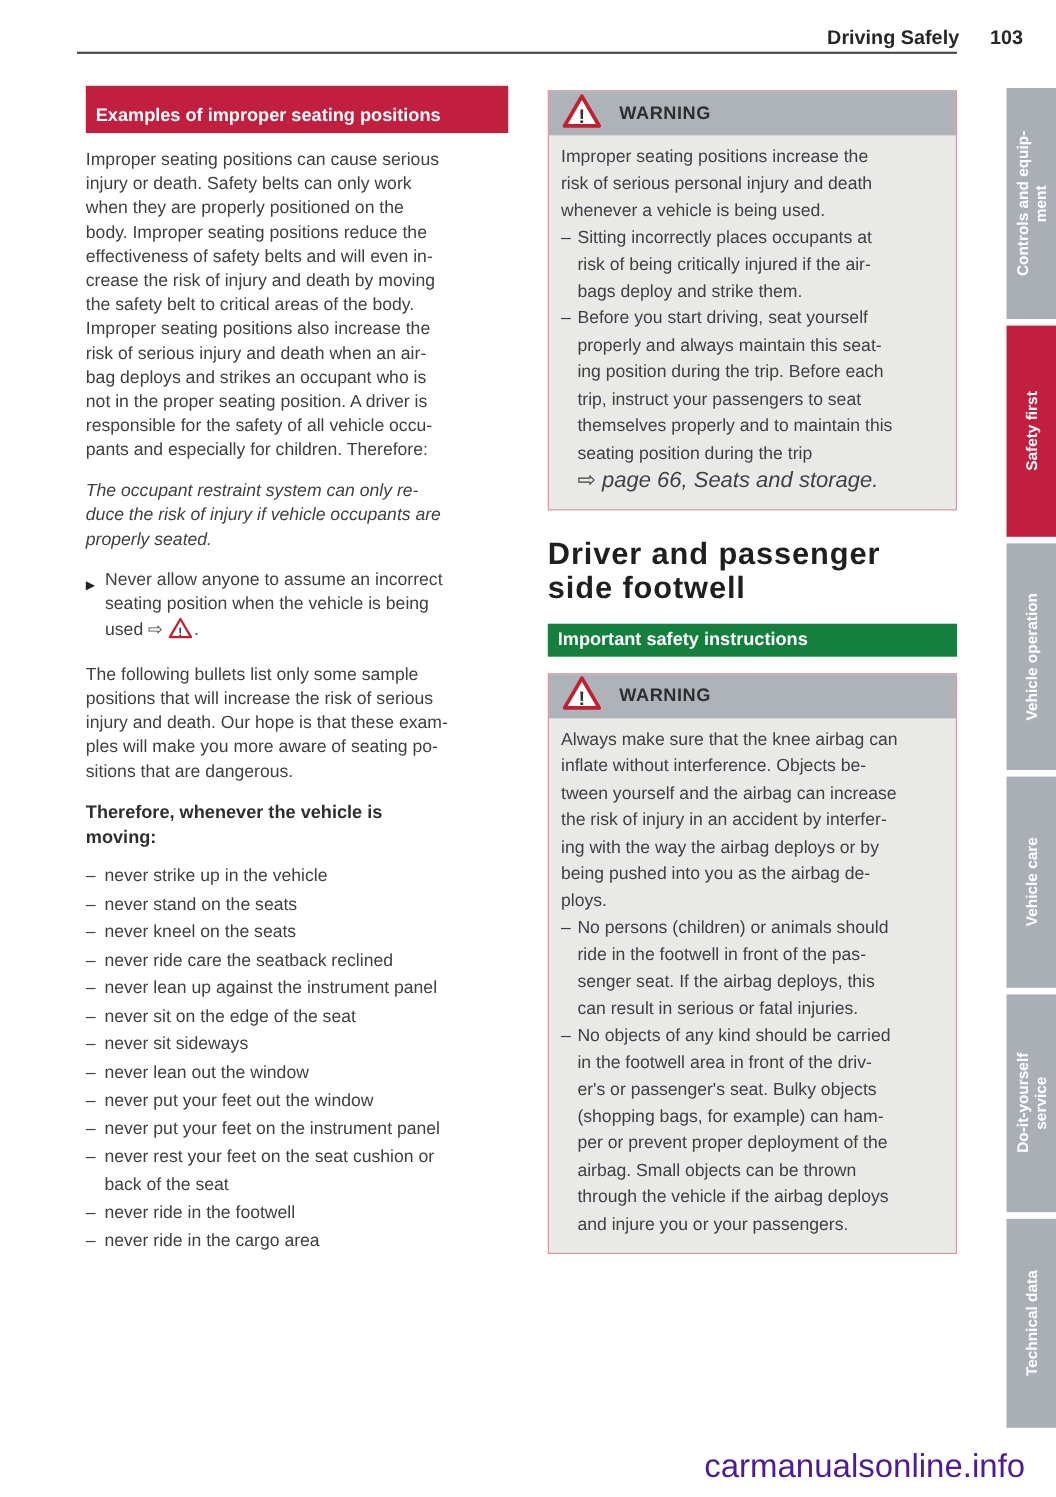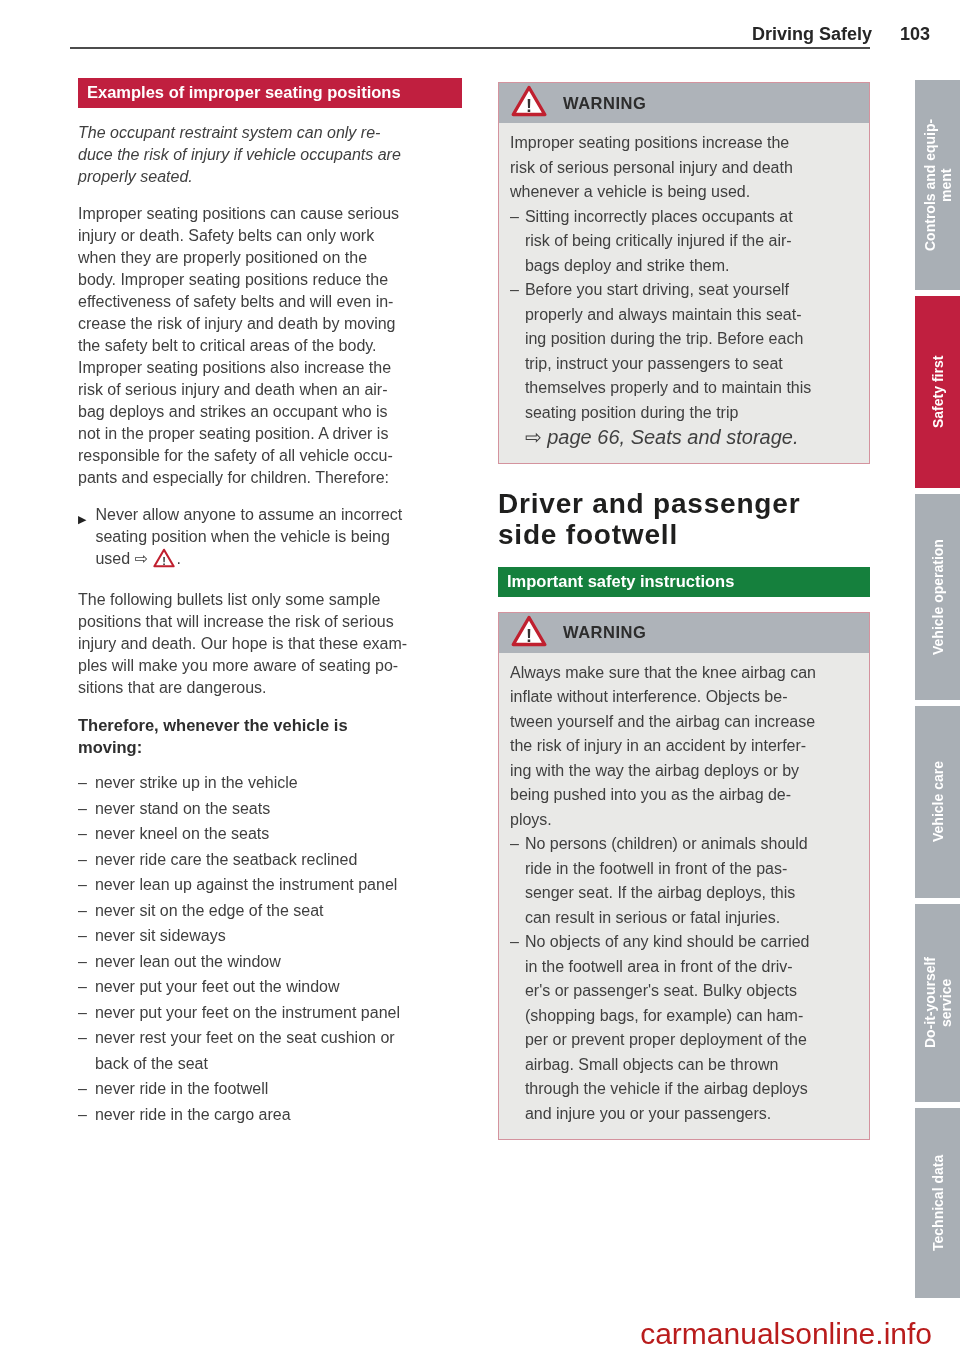--- a/index.html
+++ b/index.html
@@ -13,21 +13,21 @@
   .page-header { position:absolute; top:24px; left:70px; width:860px; text-align:right;
     font-weight:bold; color:#262626; font-size:18px; }
   .page-header .ph-title { margin-right:28px; }
   .header-rule { position:absolute; top:47px; left:70px; width:800px; height:2px; background:#4c4c4c; }
 
   
   .col-left  { position:absolute; left:78px;  top:78px; width:384px; }
   .col-right { position:absolute; left:498px; top:82px; width:372px; }
 
   .red-bar { background:#c01f3f; color:#ffffff; font-weight:bold; font-size:16.5px;
-    padding:5px 9px 6px 9px; margin:0 0 14px 0; }
+    padding:18px 9px 6px 9px; margin:0 0 14px 0; }
 
   .para { font-size:16px; line-height:22px; margin:0 0 15px 0; white-space:pre-line; }
   .italic { font-style:italic; }
   .bold-lead { font-weight:bold; color:#2e2e2e; font-size:16.5px; line-height:22px;
     margin:6px 0 12px 0; white-space:pre-line; }
 
   .bullet-item { display:flex; font-size:16px; line-height:22px; margin:0 0 15px 0; }
   .bullet-marker { font-size:11px; color:#222; margin:4px 9px 0 0; flex:none; }
   .bullet-text { white-space:pre-line; }
   .tri-inline { display:inline-block; vertical-align:-4px; margin:0 1px; }
@@ -58,51 +58,51 @@
   .sidebar { position:absolute; right:0; top:80px; width:45px;
     display:flex; flex-direction:column; gap:6px; }
   .tab { width:45px; background:#a9afb5; color:#ffffff; font-weight:bold; font-size:14px;
     line-height:16px; writing-mode:vertical-rl; transform:rotate(180deg);
     display:flex; align-items:center; justify-content:center;
     white-space:pre-line; text-align:center; }
   .tab.active { background:#c01f3f; }
   .t1 { height:210px; } .t2 { height:192px; } .t3 { height:206px; }
   .t4 { height:192px; } .t5 { height:198px; } .t6 { height:190px; }
 
-  .watermark { position:absolute; right:28px; bottom:10px; font-size:30px; color:#b91c1c; }
+  .watermark { position:absolute; right:28px; bottom:10px; font-size:30px; color:#4c1d95; }
 </style>
 </head>
 <body>
 
 <div class="page-header">
   <span class="ph-title">Driving Safely</span><span>103</span>
 </div>
 <div class="header-rule"></div>
 
 <div class="col-left">
   <div class="red-bar">Examples of improper seating positions</div>
-
-  <p class="para italic">The occupant restraint system can only re-
-duce the risk of injury if vehicle occupants are
-properly seated.</p>
 
   <p class="para">Improper seating positions can cause serious
 injury or death. Safety belts can only work
 when they are properly positioned on the
 body. Improper seating positions reduce the
 effectiveness of safety belts and will even in-
 crease the risk of injury and death by moving
 the safety belt to critical areas of the body.
 Improper seating positions also increase the
 risk of serious injury and death when an air-
 bag deploys and strikes an occupant who is
 not in the proper seating position. A driver is
 responsible for the safety of all vehicle occu-
 pants and especially for children. Therefore:</p>
 
+  <p class="para italic">The occupant restraint system can only re-
+duce the risk of injury if vehicle occupants are
+properly seated.</p>
+
   <div class="bullet-item">
     <span class="bullet-marker">▶</span>
     <span class="bullet-text"><span>Never allow anyone to assume an incorrect
 seating position when the vehicle is being
 used ⇨ </span><span class="tri-inline"><svg width="22" height="20" viewBox="0 0 32 28">
             <path d="M16 2 L30 26 L2 26 Z" fill="#ffffff" stroke="#c0202f" stroke-width="3" stroke-linejoin="round"></path>
             <text x="16" y="24" font-size="16" font-weight="bold" fill="#333" text-anchor="middle">!</text>
           </svg></span><span>.</span></span>
   </div>
 

